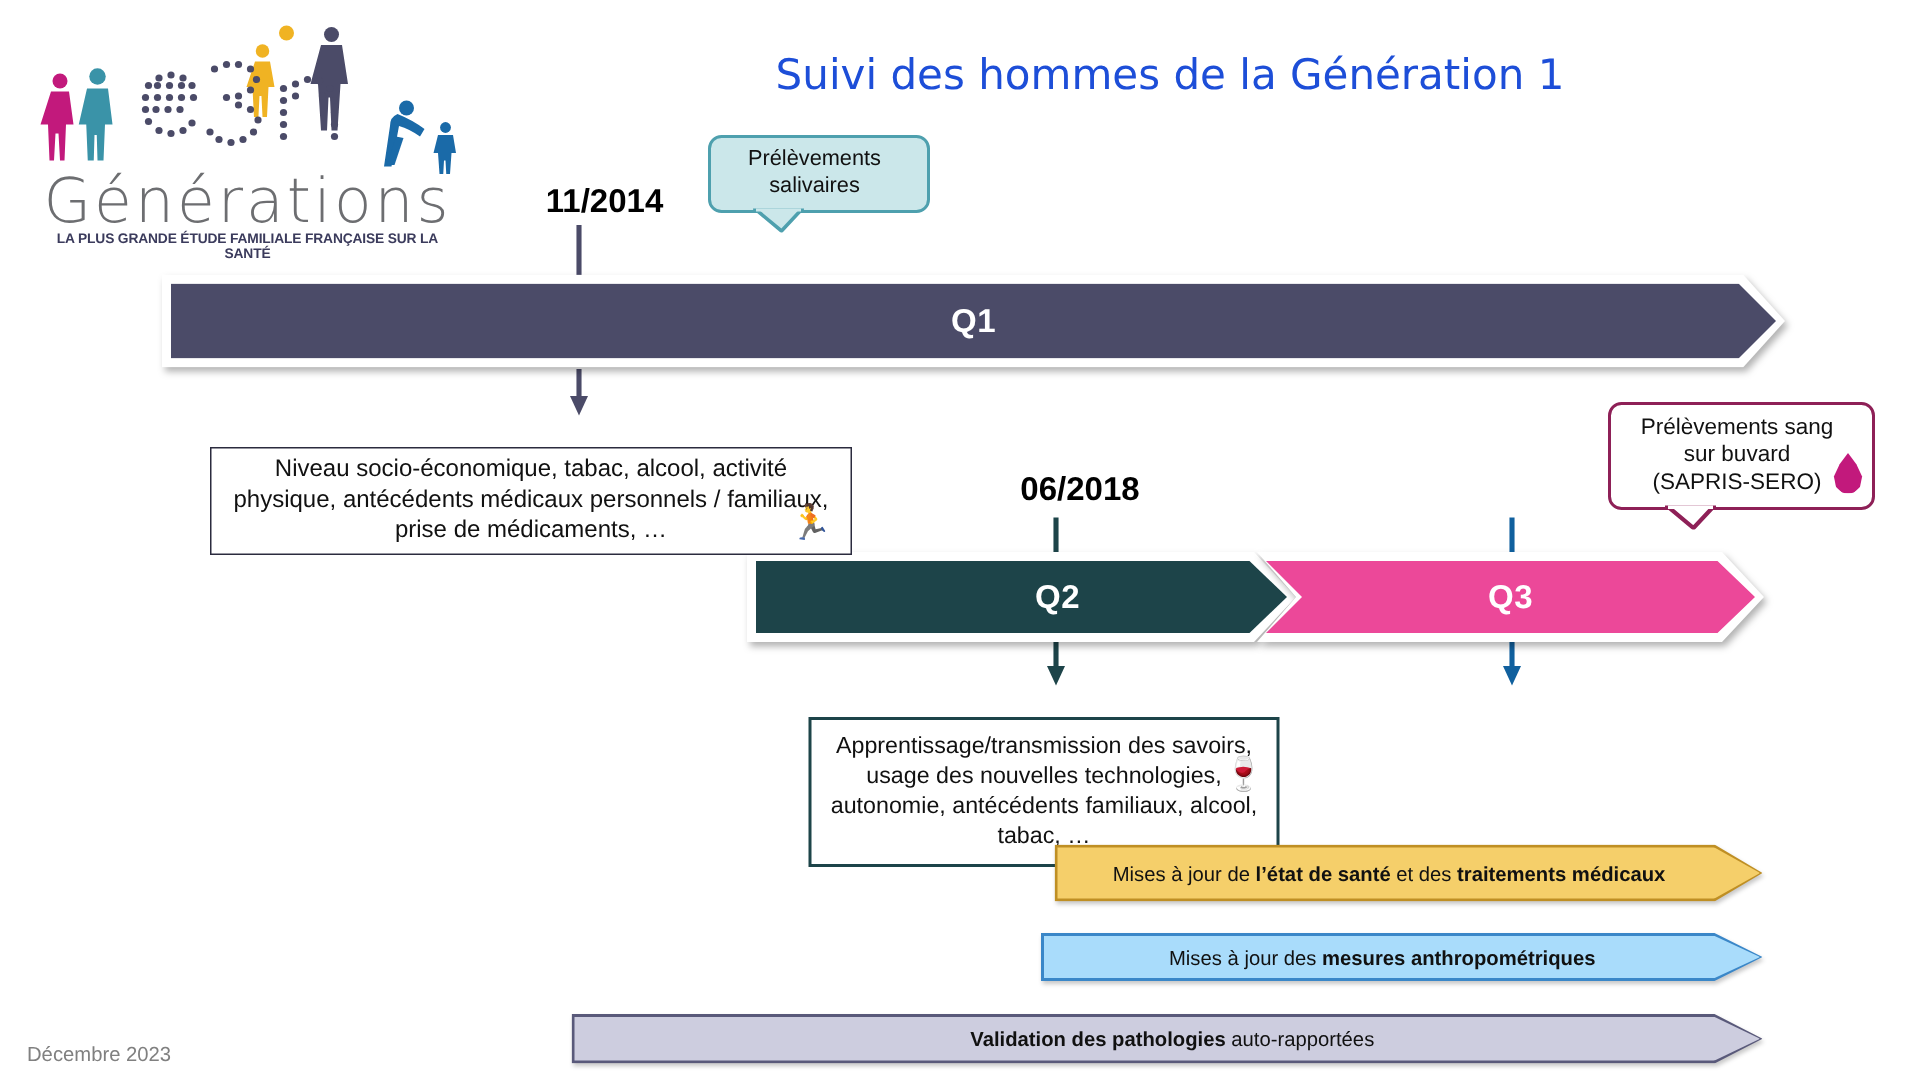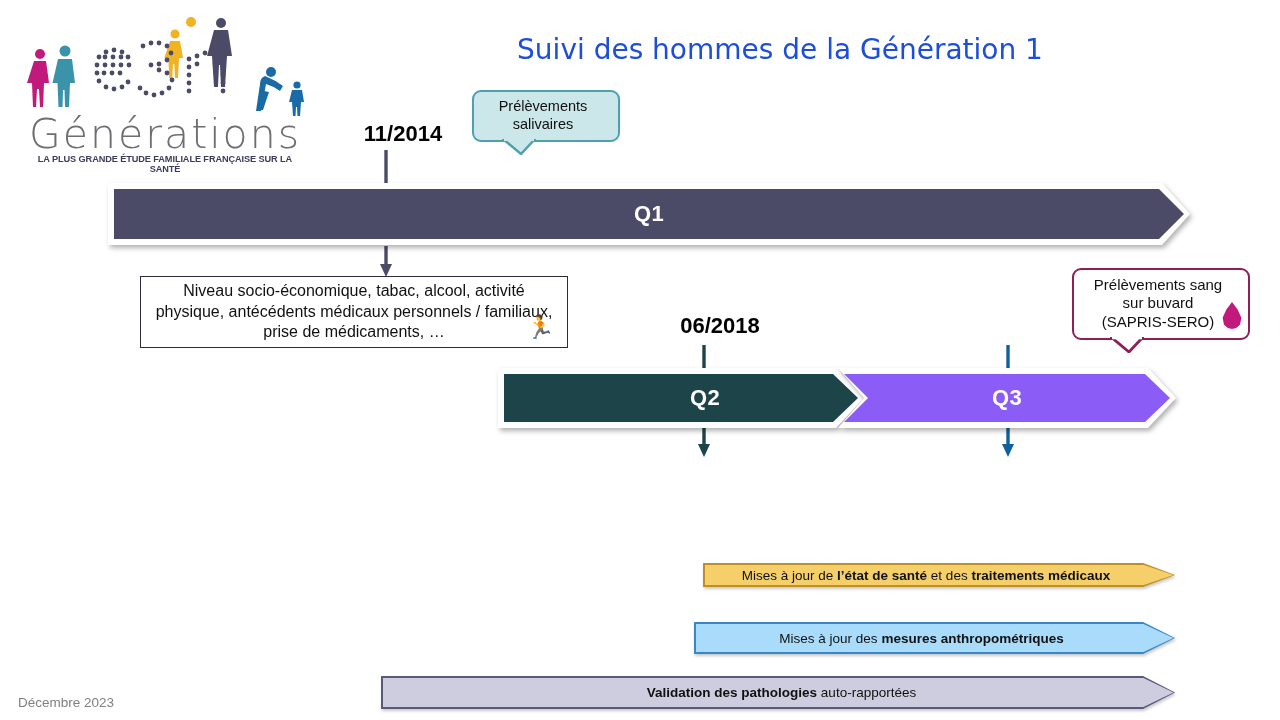--- a/index.html
+++ b/index.html
@@ -92,21 +92,21 @@
     letter-spacing: 0.3px;
   }
   .bar-q1 { left: 108px; top: 183px; width: 1082px; height: 62px; }
   .bar-q1 .bar-inner { background: #4b4b68; }
 
   .bar-q2 { left: 498px; top: 368px; width: 366px; height: 60px; }
   .bar-q2 .bar-inner { background: #1d4449; padding-left: 48px; }
   .bar-q3 { left: 838px; top: 368px; width: 338px; height: 60px; }
   .bar-q3 .bar-outer { clip-path: polygon(0 0, calc(100% - 28px) 0, 100% 50%, calc(100% - 28px) 100%, 0 100%, 26px 50%); }
   .bar-q3 .bar-inner {
-    background: #8b5cf6;
+    background: #ec4899;
     clip-path: polygon(0 0, calc(100% - 25px) 0, 100% 50%, calc(100% - 25px) 100%, 0 100%, 24px 50%);
   }
 
   
   .date-label {
     position: absolute;
     font-size: 22px; font-weight: bold; color: #000;
     font-family: "Liberation Sans", sans-serif;
     text-align: center;
   }
@@ -118,20 +118,21 @@
   .conn { position: absolute; }
 
   
   .info-box {
     position: absolute;
     background: #ffffff;
     text-align: center;
     line-height: 1.28;
     display: flex; align-items: center; justify-content: center;
     padding: 4px 9px;
+    margin-top: 22px;
   }
   .info-q1 {
     left: 140px; top: 276px; width: 428px; height: 72px;
     border: 1.6px solid #2b2b3e; font-size: 16px; color: #111;
   }
   .info-q2 {
     left: 539px; top: 456px; width: 314px; height: 100px;
     border: 2px solid #1d4449; font-size: 15.5px; color: #111;
   }
   .info-q3 {
@@ -167,21 +168,21 @@
     clip-path: polygon(0 0, calc(100% - 32px) 0, 100% 50%, calc(100% - 32px) 100%, 0 100%);
   }
   .warrow .fill {
     position: absolute; left: 1.6px; top: 1.6px;
     width: calc(100% - 3.2px); height: calc(100% - 3.2px);
     clip-path: polygon(0 0, calc(100% - 31px) 0, 100% 50%, calc(100% - 31px) 100%, 0 100%);
   }
   .warrow .txt { position: relative; z-index: 2; padding-right: 26px; white-space: nowrap; }
   .warrow b { font-weight: bold; }
 
-  .arrow-health { left: 703px; top: 563px; width: 472px; height: 24px; }
+  .arrow-health { left: 703px; top: 563px; width: 472px; height: 38px; }
   .arrow-health .stroke { background: #bf8f24; }
   .arrow-health .fill { background: #f5cf6a; }
 
   .arrow-anthro { left: 694px; top: 622px; width: 481px; height: 32px; }
   .arrow-anthro .stroke { background: #3a87c8; }
   .arrow-anthro .fill { background: #a9dcfb; }
 
   .arrow-valid { left: 381px; top: 676px; width: 794px; height: 33px; padding-left: 33px; }
   .arrow-valid .stroke { background: #59597a; }
   .arrow-valid .fill { background: #cdcddf; }
@@ -366,20 +367,24 @@
     <div class="bar-inner">
       <span class="bar-label">Q3</span>
     </div>
   </div>
 
   <div class="info-box info-q1">
     <span>Niveau socio-économique, tabac, alcool, activité physique, antécédents médicaux personnels / familiaux, prise de médicaments, …</span>
     <span class="icon-run">🏃</span>
   </div>
 
+  <div class="info-box info-q2">
+    <span>Apprentissage/transmission des savoirs, usage des nouvelles technologies, autonomie, antécédents familiaux, alcool, tabac, …</span>
+    <span class="icon-wine">🍷</span>
+  </div>
 
 
   <div class="warrow arrow-health">
     <div class="stroke"></div>
     <div class="fill"></div>
     <div class="txt"><span>Mises à jour de </span><b>l’état de santé</b><span> et des </span><b>traitements médicaux</b></div>
   </div>
 
   <div class="warrow arrow-anthro">
     <div class="stroke"></div>

